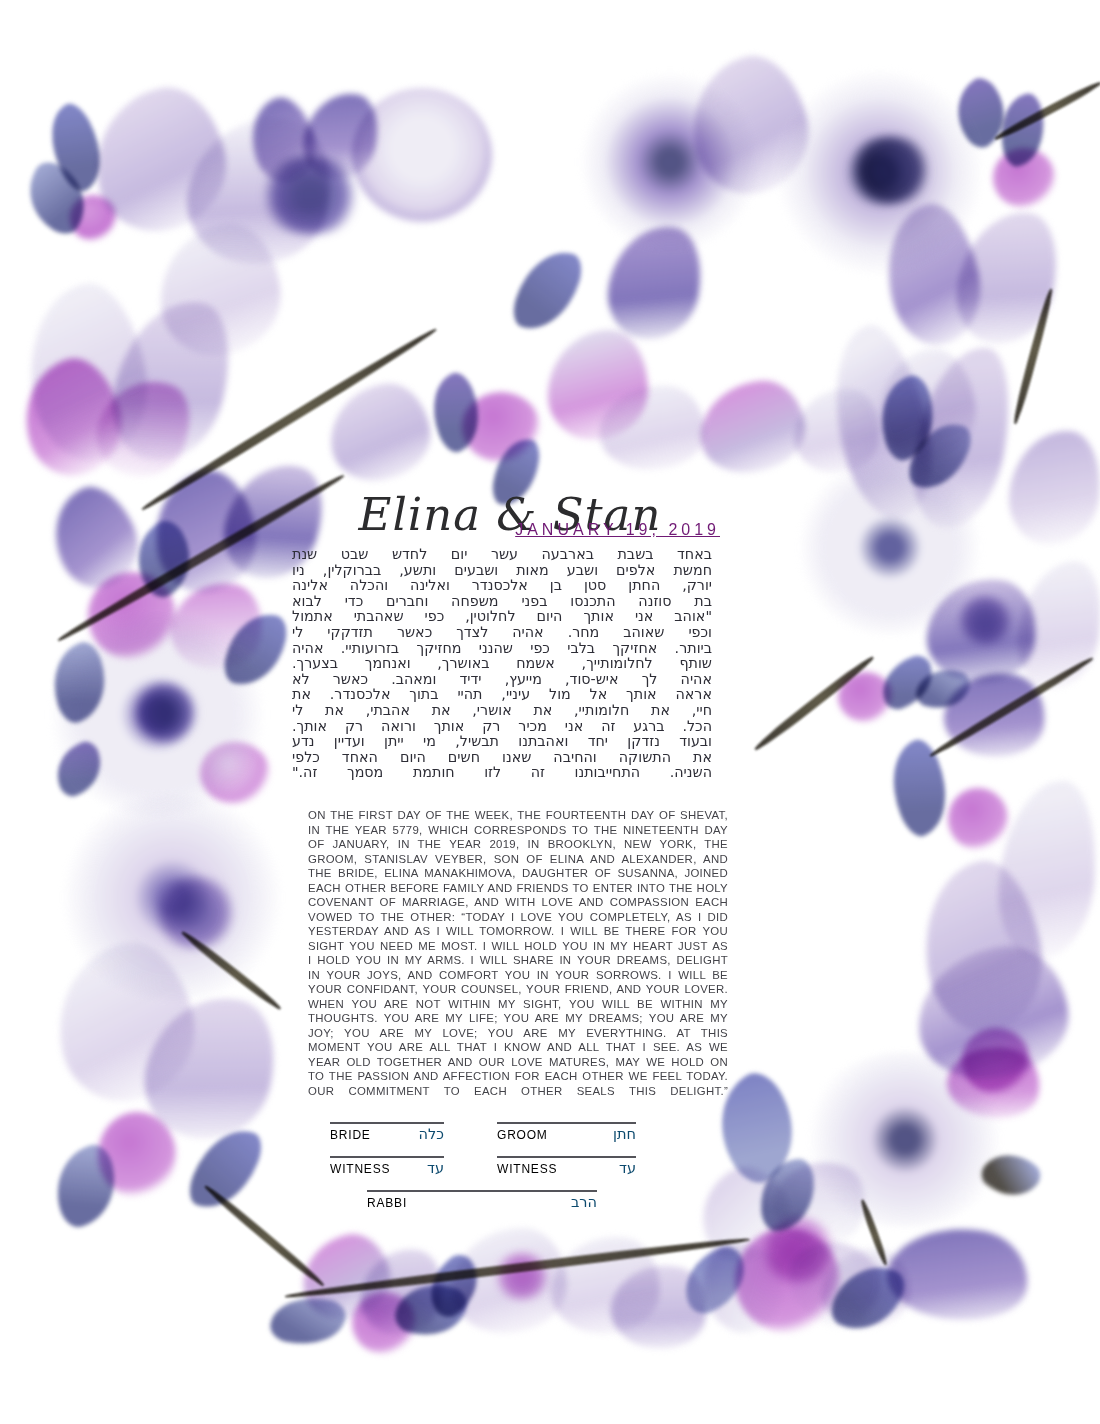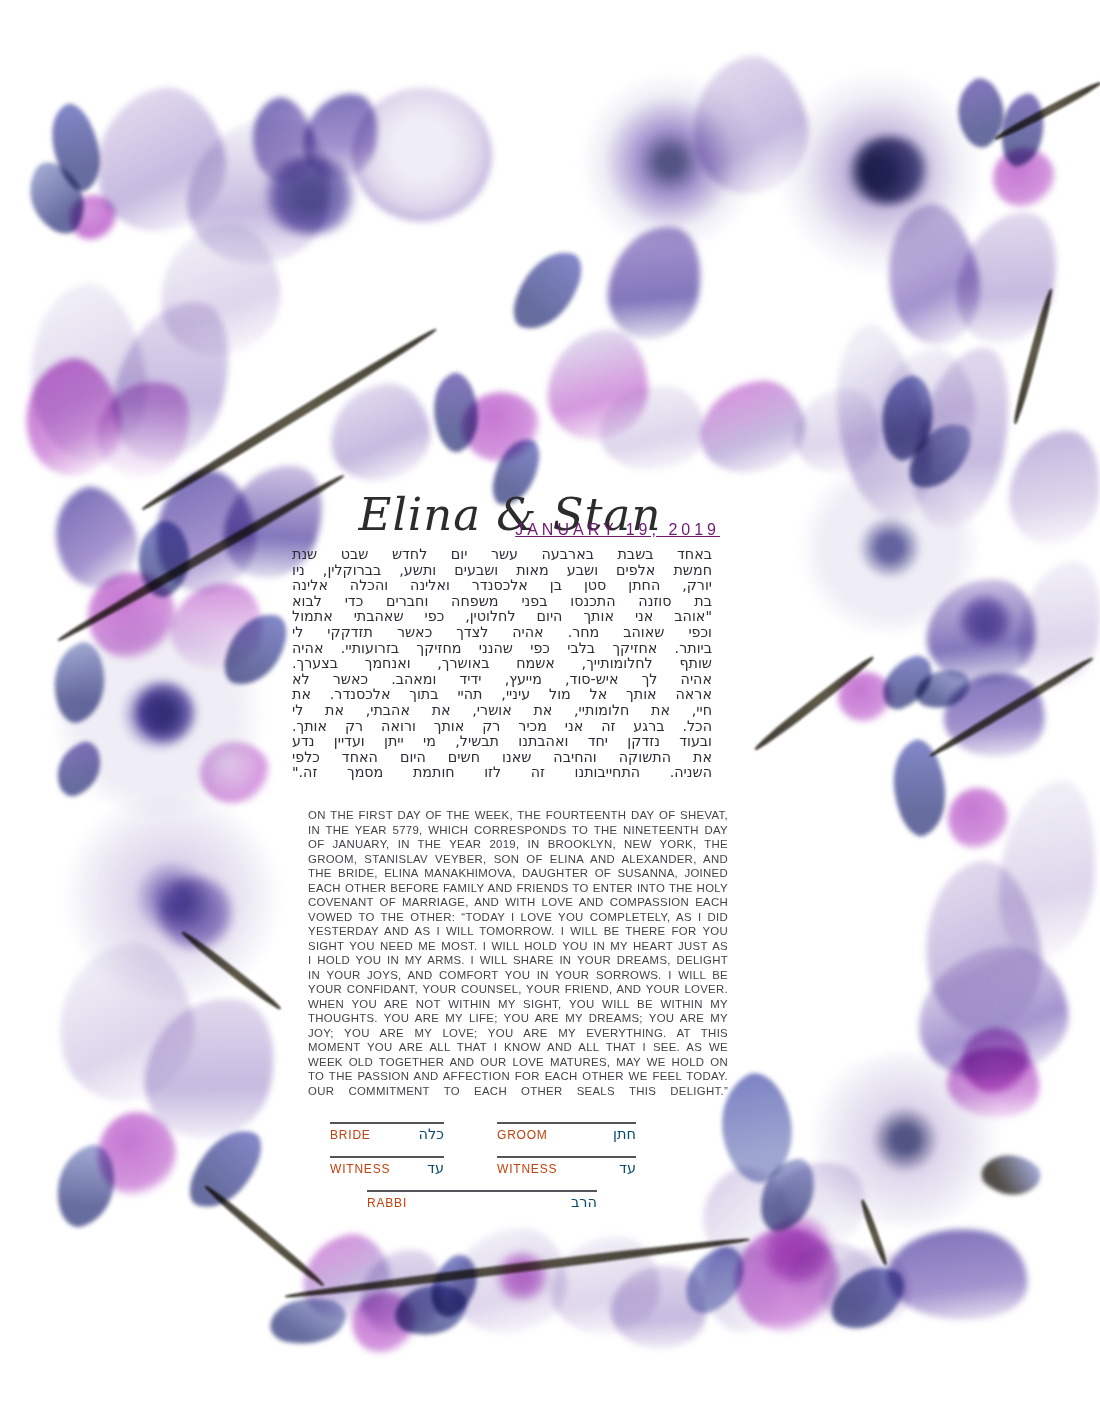--- a/index.html
+++ b/index.html
@@ -16,21 +16,21 @@
   .hebrew{position:absolute;left:292px;top:547px;width:420px;direction:rtl;z-index:2;}
   .hline{font-family:"DejaVu Sans",sans-serif;font-size:14.3px;line-height:15.6px;height:15.6px;
          color:#2e2e37;text-align:justify;text-align-last:justify;white-space:normal;}
   .english{position:absolute;left:308px;top:808px;width:420px;z-index:2;}
   .eline{font-size:11.4px;line-height:14.5px;height:14.5px;letter-spacing:0.3px;
          color:#434349;text-align:justify;text-align-last:justify;}
   
   .sigfield{position:absolute;z-index:2;}
   .sigrule{border-top:2px solid #54545a;width:100%;}
   .siglabels{display:flex;justify-content:space-between;align-items:baseline;margin-top:2px;}
-  .siglabels .en{font-size:12px;letter-spacing:0.8px;color:#c2410c;text-align:right;}
+  .siglabels .en{font-size:12px;letter-spacing:0.8px;color:#000000;text-align:right;}
   .siglabels .he{font-family:"DejaVu Sans",sans-serif;font-size:14.5px;color:#0c4a6e;}
 </style>
 </head>
 <body>
 
 <div class="page">
 
   <div id="deco">
       <div class="fl" style="left: 95px; top: 90px; width: 130px; height: 140px; transform: rotate(-12deg); background: linear-gradient(165deg, rgb(217, 207, 233) 15%, rgb(188, 174, 218) 62%, rgba(255, 255, 255, 0)); border-radius: 62% 38% 55% 45% / 60% 55% 45% 40%; filter: blur(3px); opacity: 0.85;"></div>
       <div class="fl" style="left: 190px; top: 115px; width: 140px; height: 150px; transform: rotate(12deg); background: linear-gradient(165deg, rgb(236, 234, 244) 15%, rgb(188, 174, 218) 62%, rgba(255, 255, 255, 0)); border-radius: 62% 38% 55% 45% / 60% 55% 45% 40%; filter: blur(3px); opacity: 0.85;"></div>
@@ -173,21 +173,21 @@
       <div class="eline">VOWED TO THE OTHER: “TODAY I LOVE YOU COMPLETELY, AS I DID</div>
       <div class="eline">YESTERDAY AND AS I WILL TOMORROW. I WILL BE THERE FOR YOU</div>
       <div class="eline">SIGHT YOU NEED ME MOST. I WILL HOLD YOU IN MY HEART JUST AS</div>
       <div class="eline">I HOLD YOU IN MY ARMS. I WILL SHARE IN YOUR DREAMS, DELIGHT</div>
       <div class="eline">IN YOUR JOYS, AND COMFORT YOU IN YOUR SORROWS. I WILL BE</div>
       <div class="eline">YOUR CONFIDANT, YOUR COUNSEL, YOUR FRIEND, AND YOUR LOVER.</div>
       <div class="eline">WHEN YOU ARE NOT WITHIN MY SIGHT, YOU WILL BE WITHIN MY</div>
       <div class="eline">THOUGHTS. YOU ARE MY LIFE; YOU ARE MY DREAMS; YOU ARE MY</div>
       <div class="eline">JOY; YOU ARE MY LOVE; YOU ARE MY EVERYTHING. AT THIS</div>
       <div class="eline">MOMENT YOU ARE ALL THAT I KNOW AND ALL THAT I SEE. AS WE</div>
-      <div class="eline">WEEK OLD TOGETHER AND OUR LOVE MATURES, MAY WE HOLD ON</div>
+      <div class="eline">YEAR OLD TOGETHER AND OUR LOVE MATURES, MAY WE HOLD ON</div>
       <div class="eline">TO THE PASSION AND AFFECTION FOR EACH OTHER WE FEEL TODAY.</div>
       <div class="eline">OUR COMMITMENT TO EACH OTHER SEALS THIS DELIGHT.”</div>
     </div>
 
   <div class="sigfield" style="left:330px;top:1122px;width:114px">
     <div class="sigrule"></div>
     <div class="siglabels">
       <span class="en">BRIDE</span>
       <span class="he">כלה</span>
     </div>

